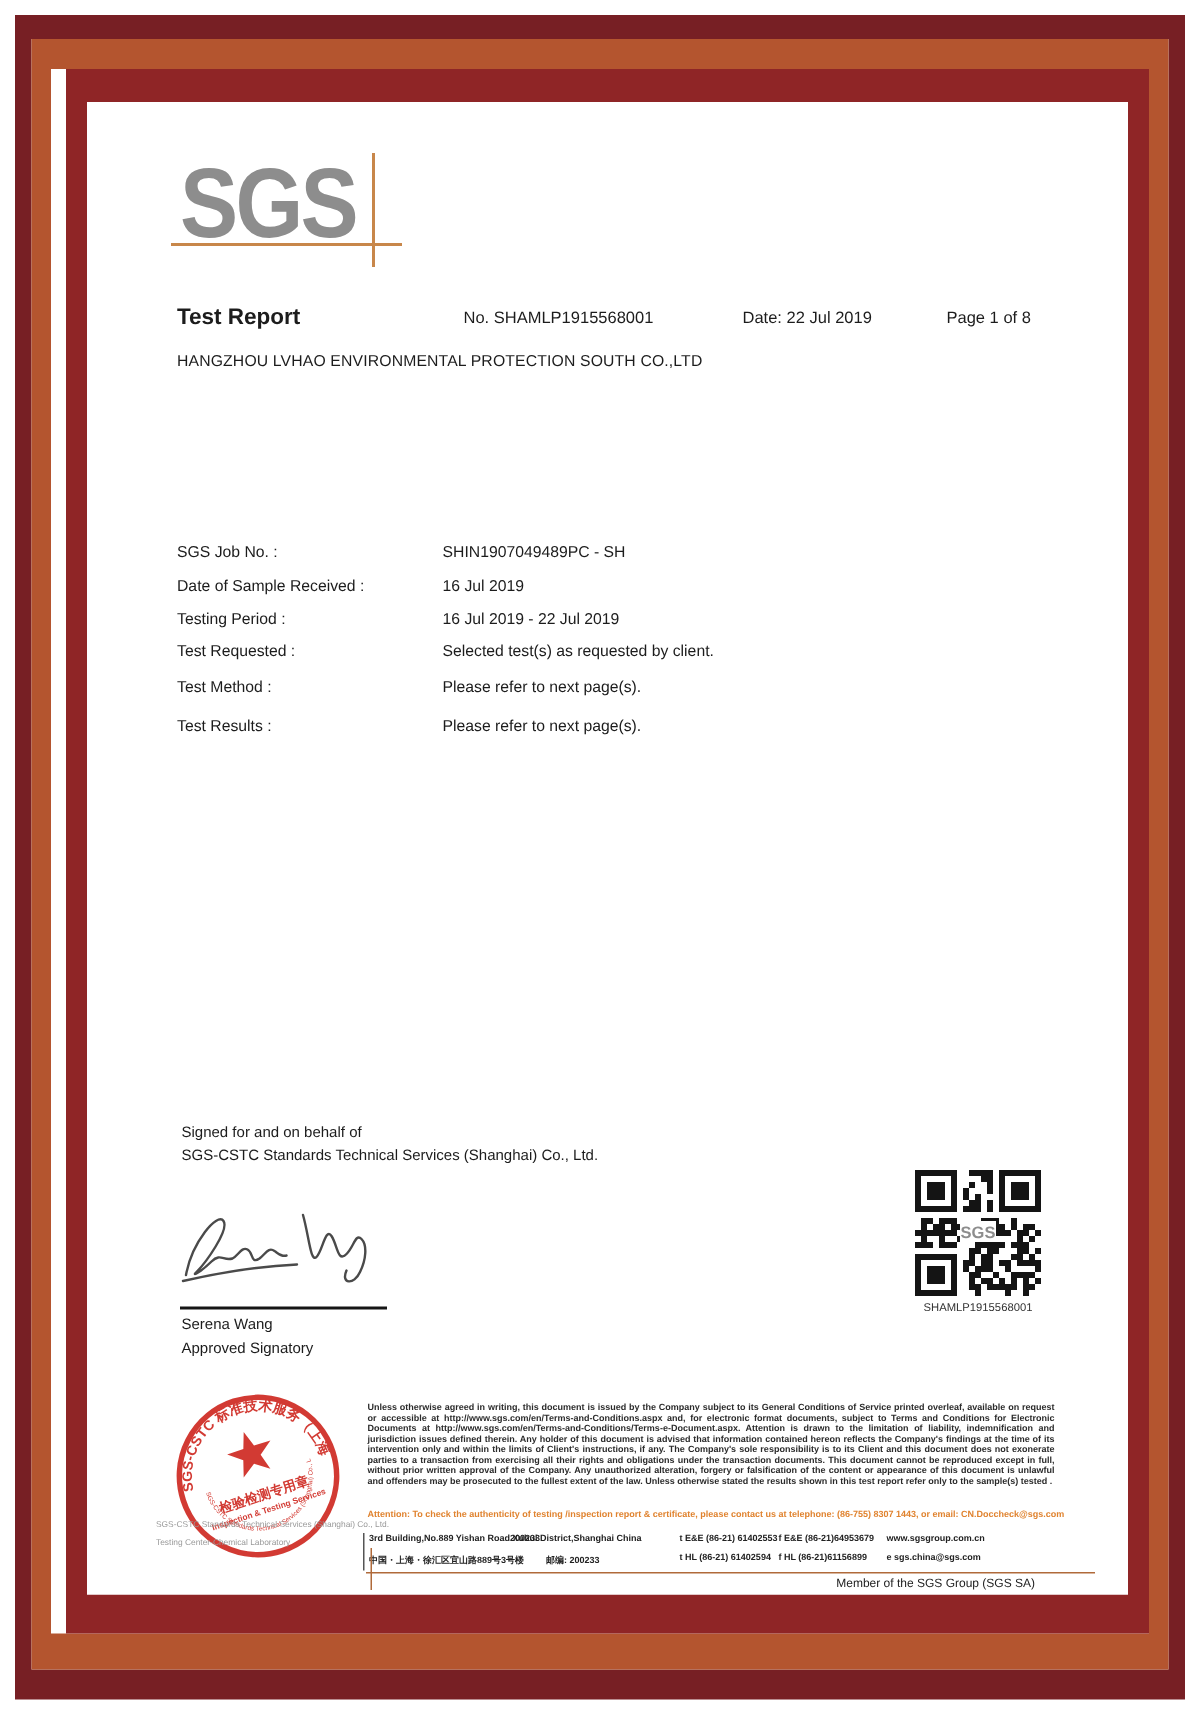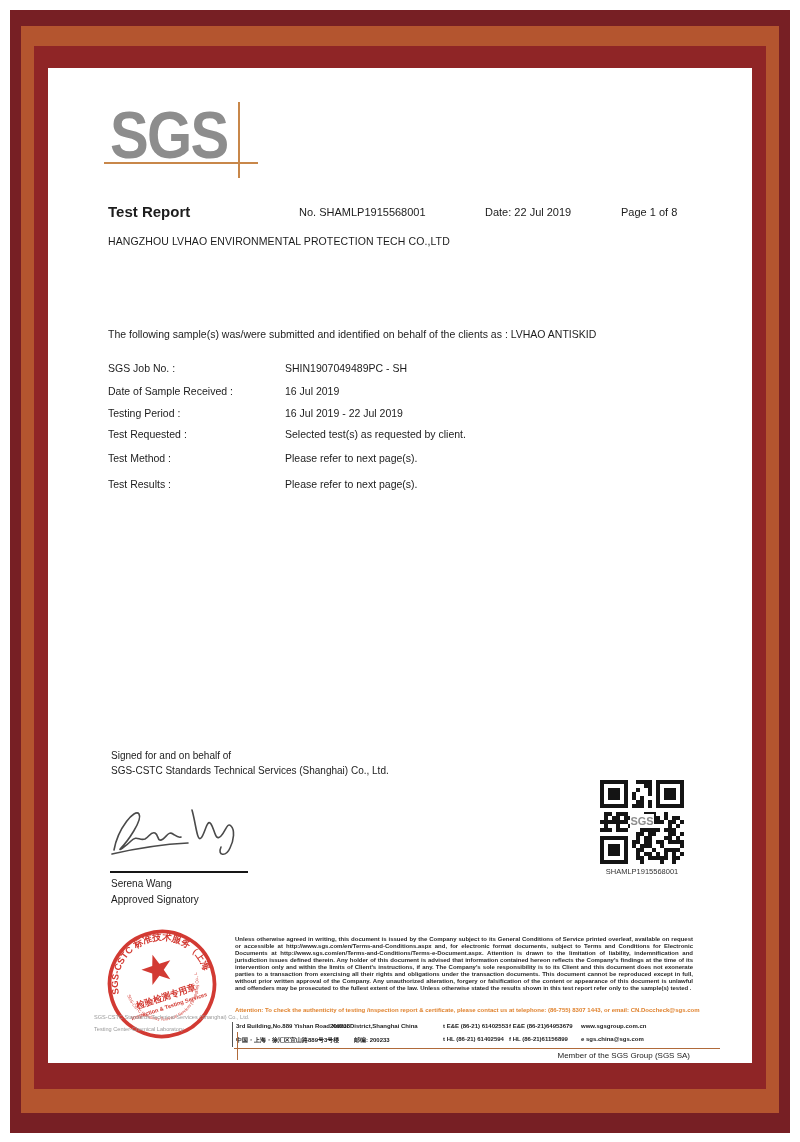--- a/index.html
+++ b/index.html
@@ -8,21 +8,21 @@
     width: 800px; height: 1142px; position: relative; overflow: hidden;
     font-family: "Liberation Sans", sans-serif; color: #1c1c1c;
   }
   
   .frame-l1 {
     position: absolute; left: 10px; top: 10px; width: 780px; height: 1123px;
     border-style: solid; border-color: #771f24; border-width: 16px 11px 20px 11px;
   }
   .frame-l2 {
     width: 100%; height: 100%;
-    border-style: solid; border-color: #b4552f; border-width: 20px 13px 24px 13px;
+    border-style: solid; border-color: #b4552f; border-width: 20px 13px 24px 13px; padding-left: 10px;
   }
   .frame-l3 {
     width: 100%; height: 100%;
     border-style: solid; border-color: #8f2526; border-width: 22px 14px 26px 14px;
   }
   
   .doc { position: relative; width: 100%; height: 100%; background: #ffffff; }
   .abs { position: absolute; }
 
   
@@ -102,23 +102,22 @@
 
         <div class="abs logo-text">SGS</div>
         <div class="abs logo-hline"></div>
         <div class="abs logo-vline"></div>
 
         <div class="abs hdr-title">Test Report</div>
         <div class="abs hdr-no">No. SHAMLP1915568001</div>
         <div class="abs hdr-date">Date: 22 Jul 2019</div>
         <div class="abs hdr-page">Page 1 of 8</div>
 
-        <div class="abs client-name">HANGZHOU LVHAO ENVIRONMENTAL PROTECTION TECH CO.,LTD</div>
-
-        <div class="abs intro">The following sample(s) was/were submitted and identified on behalf of the clients as : LVHAO ANTISKID</div>
+        <div class="abs client-name">HANGZHOU LVHAO ENVIRONMENTAL PROTECTION SOUTH CO.,LTD</div>
+
 
         <div class="abs detail-row r0">
           <span class="lbl">SGS Job No. :</span>
           <span class="val">SHIN1907049489PC - SH</span>
         </div>
         <div class="abs detail-row r1">
           <span class="lbl">Date of Sample Received :</span>
           <span class="val">16 Jul 2019</span>
         </div>
         <div class="abs detail-row r2">

